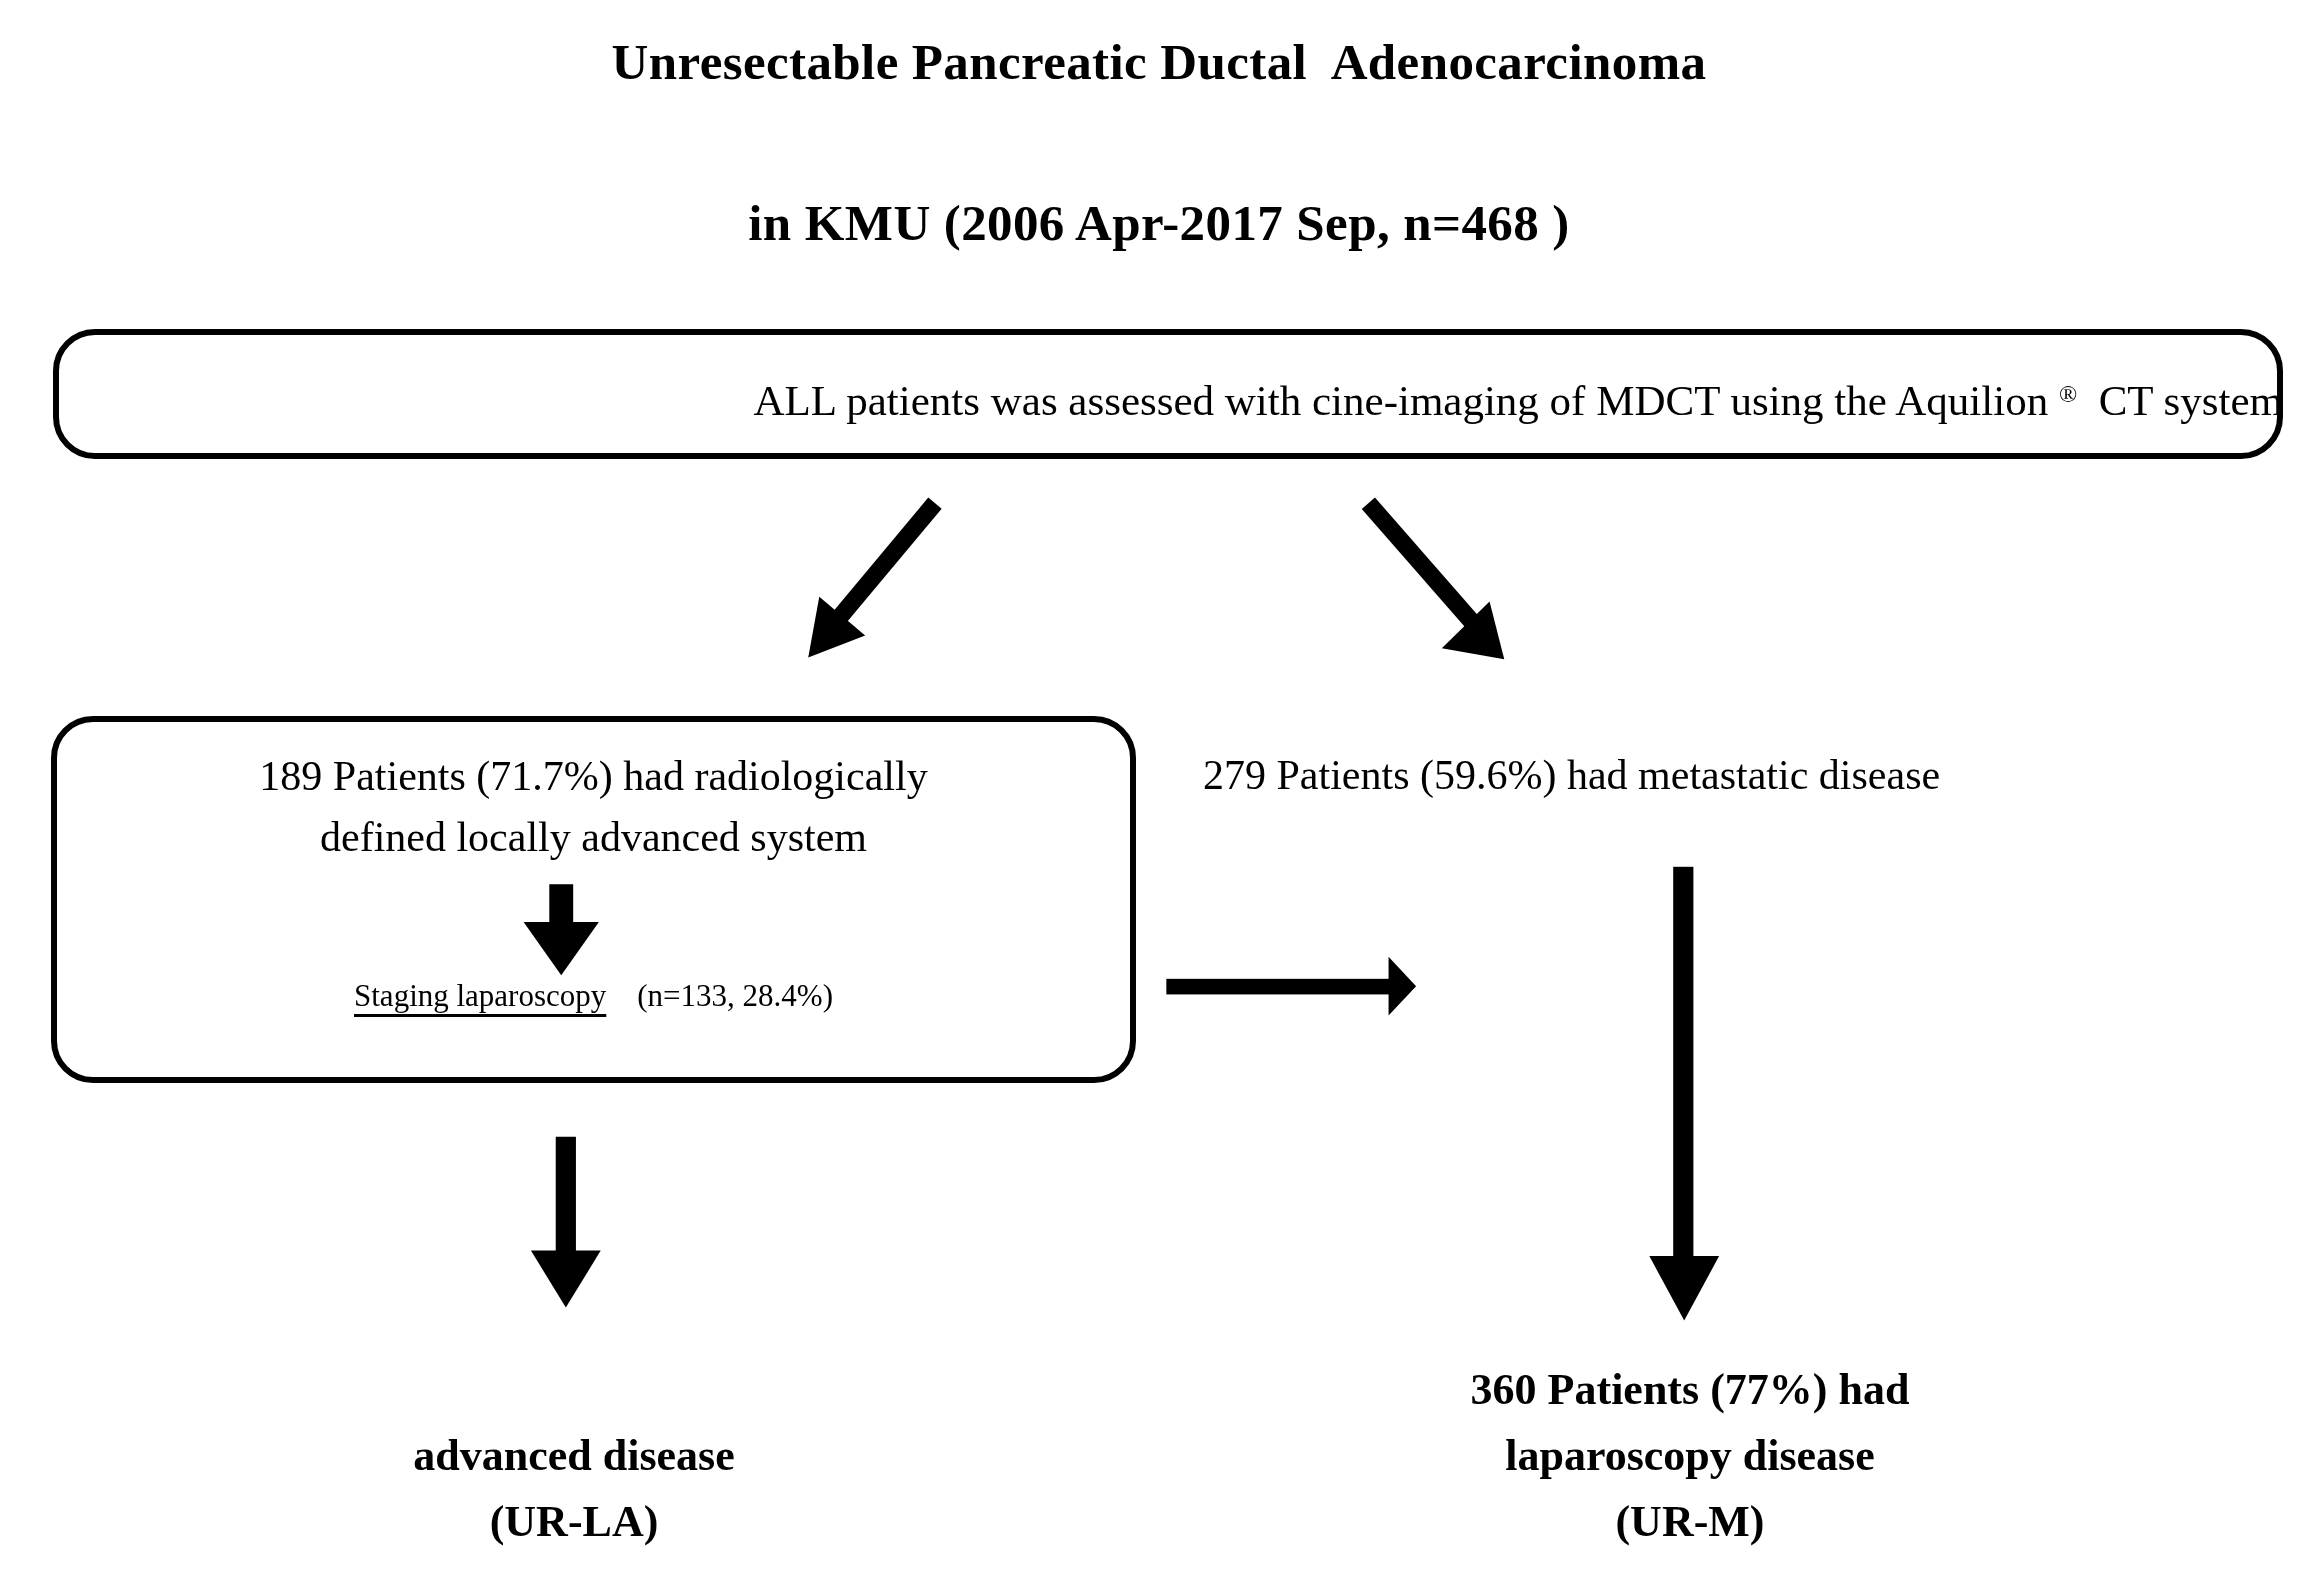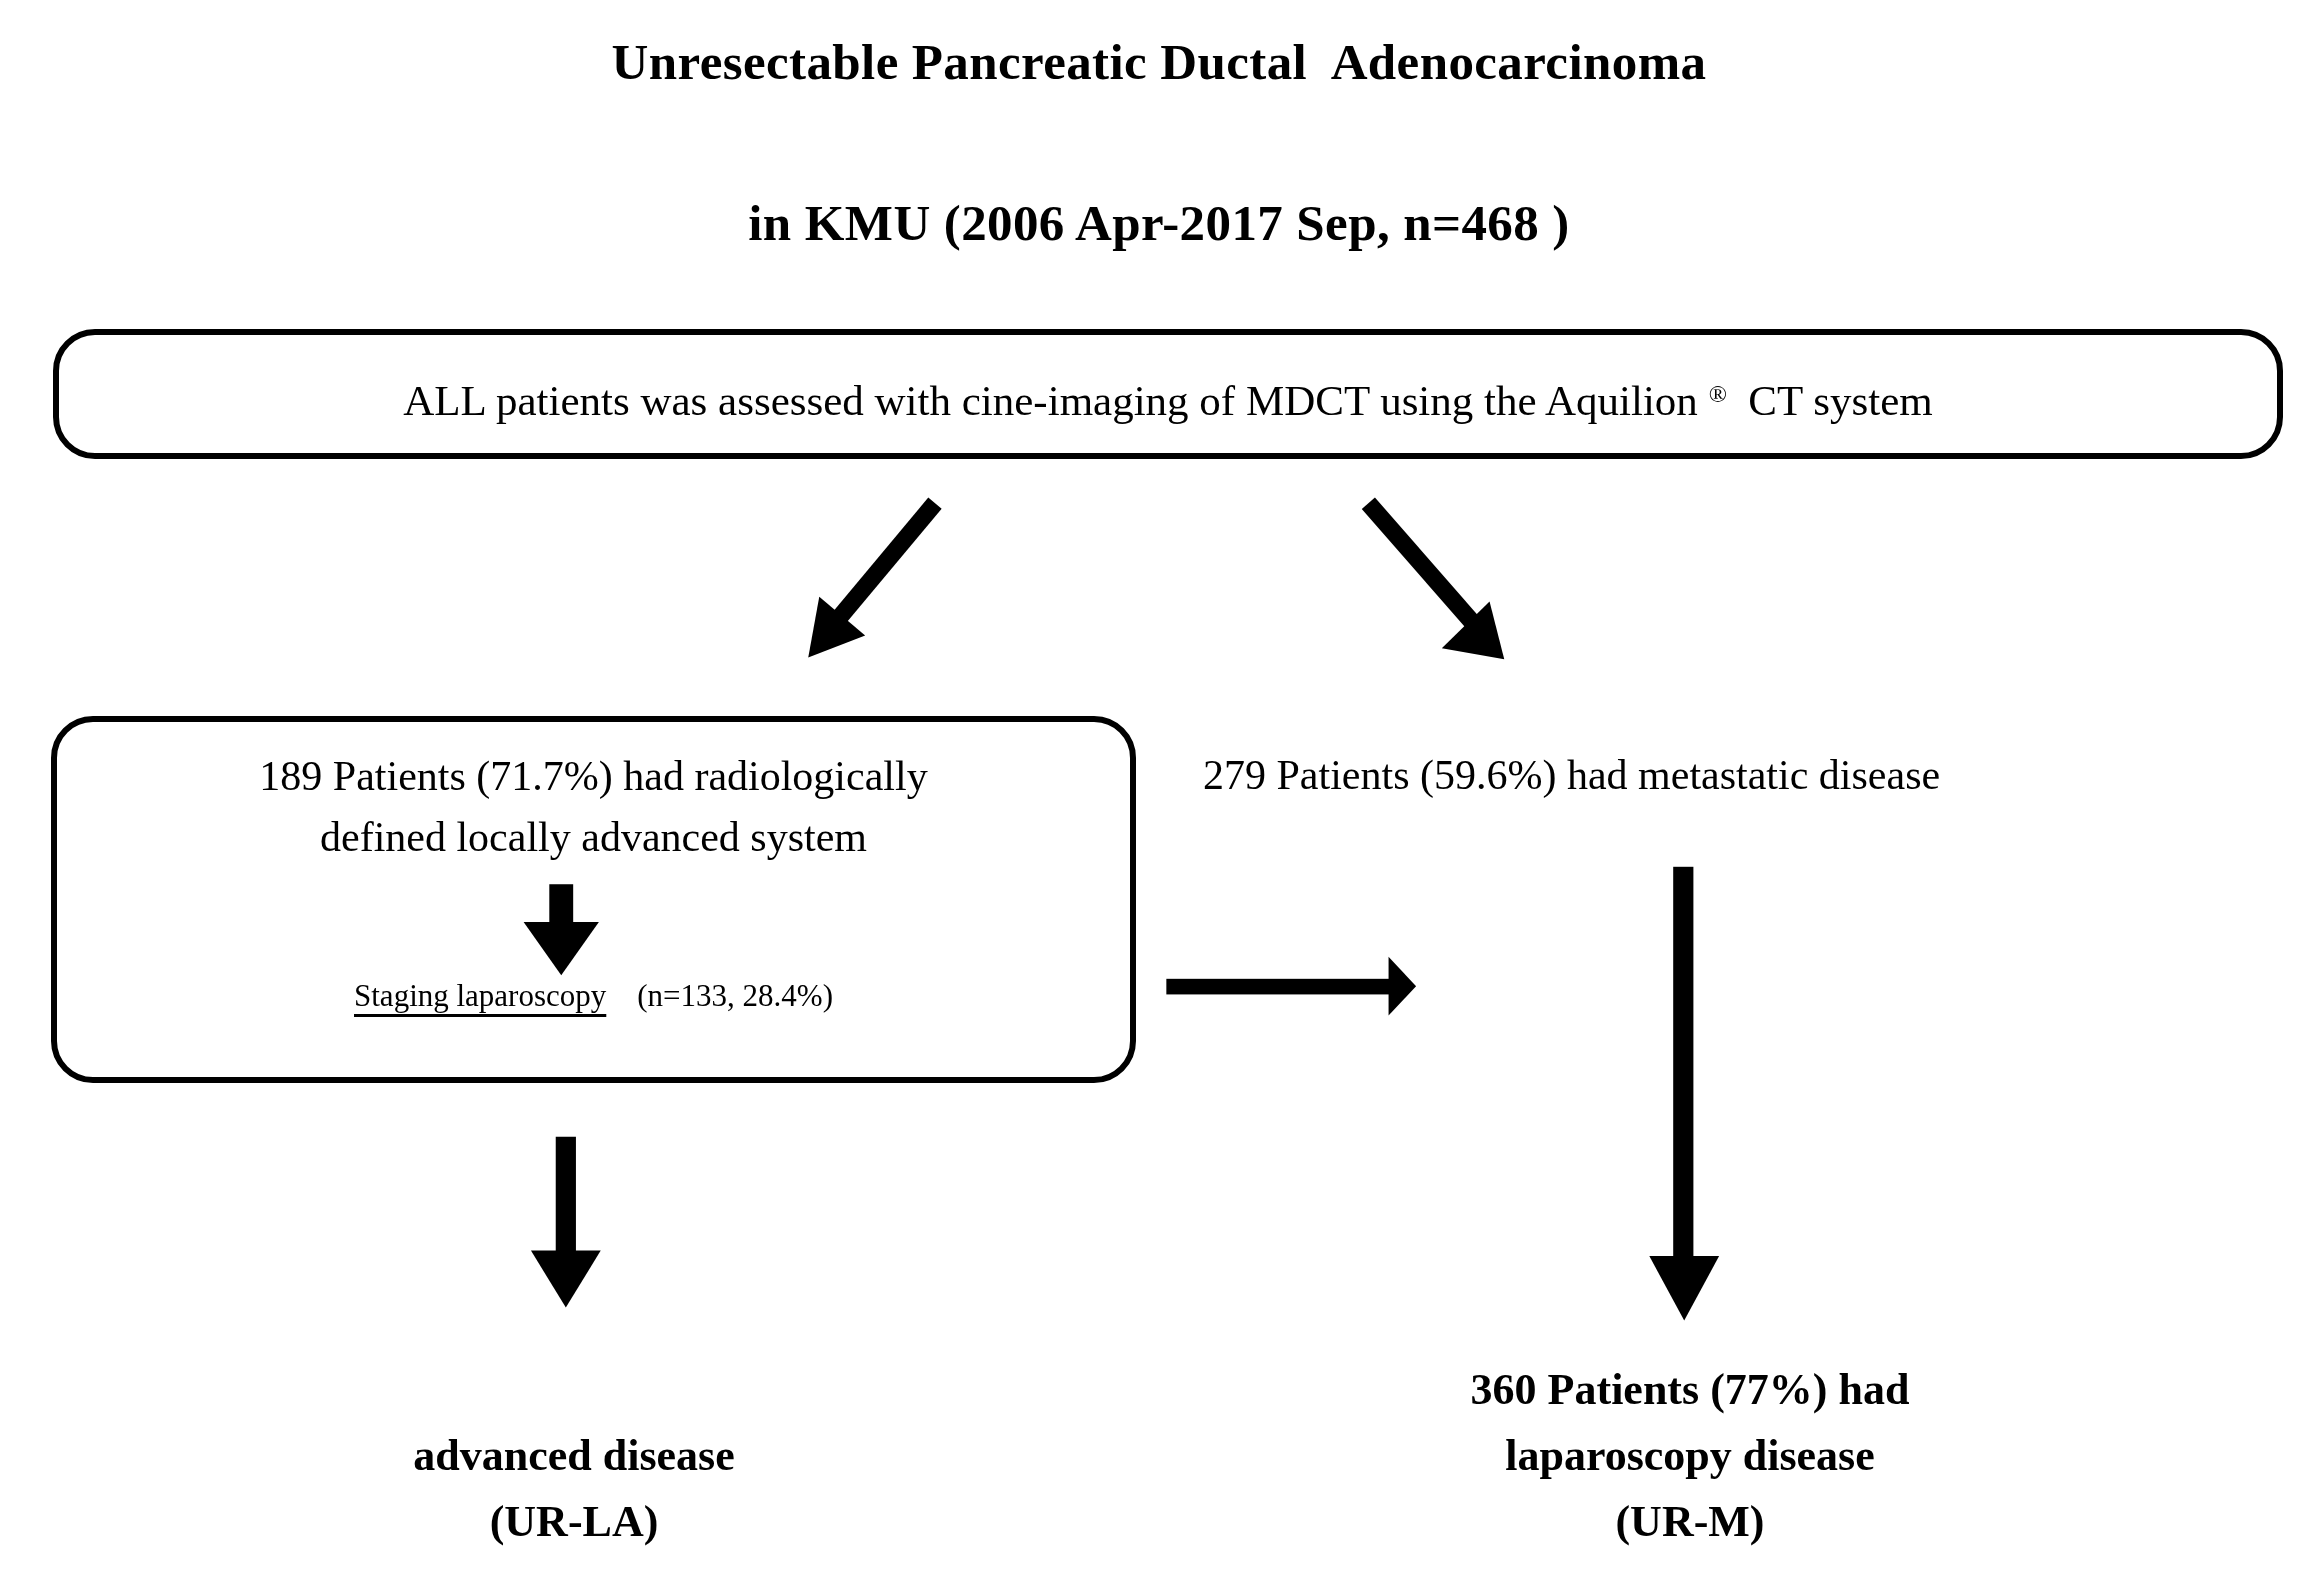--- a/index.html
+++ b/index.html
@@ -58,21 +58,21 @@
   .txt {
     position: absolute;
     white-space: pre;
     font-size: 42px;
     line-height: 59px;
   }
   #top-box-text {
     left: 53px;
     top: 365px;
     width: 2230px;
-    text-align: center;
+    text-align: right;
     font-size: 43px;
   }
   .reg-mark {
     font-size: 24px;
     vertical-align: 13px;
   }
 
   #la-text-1 {
     left: 51px;
     top: 746px;

